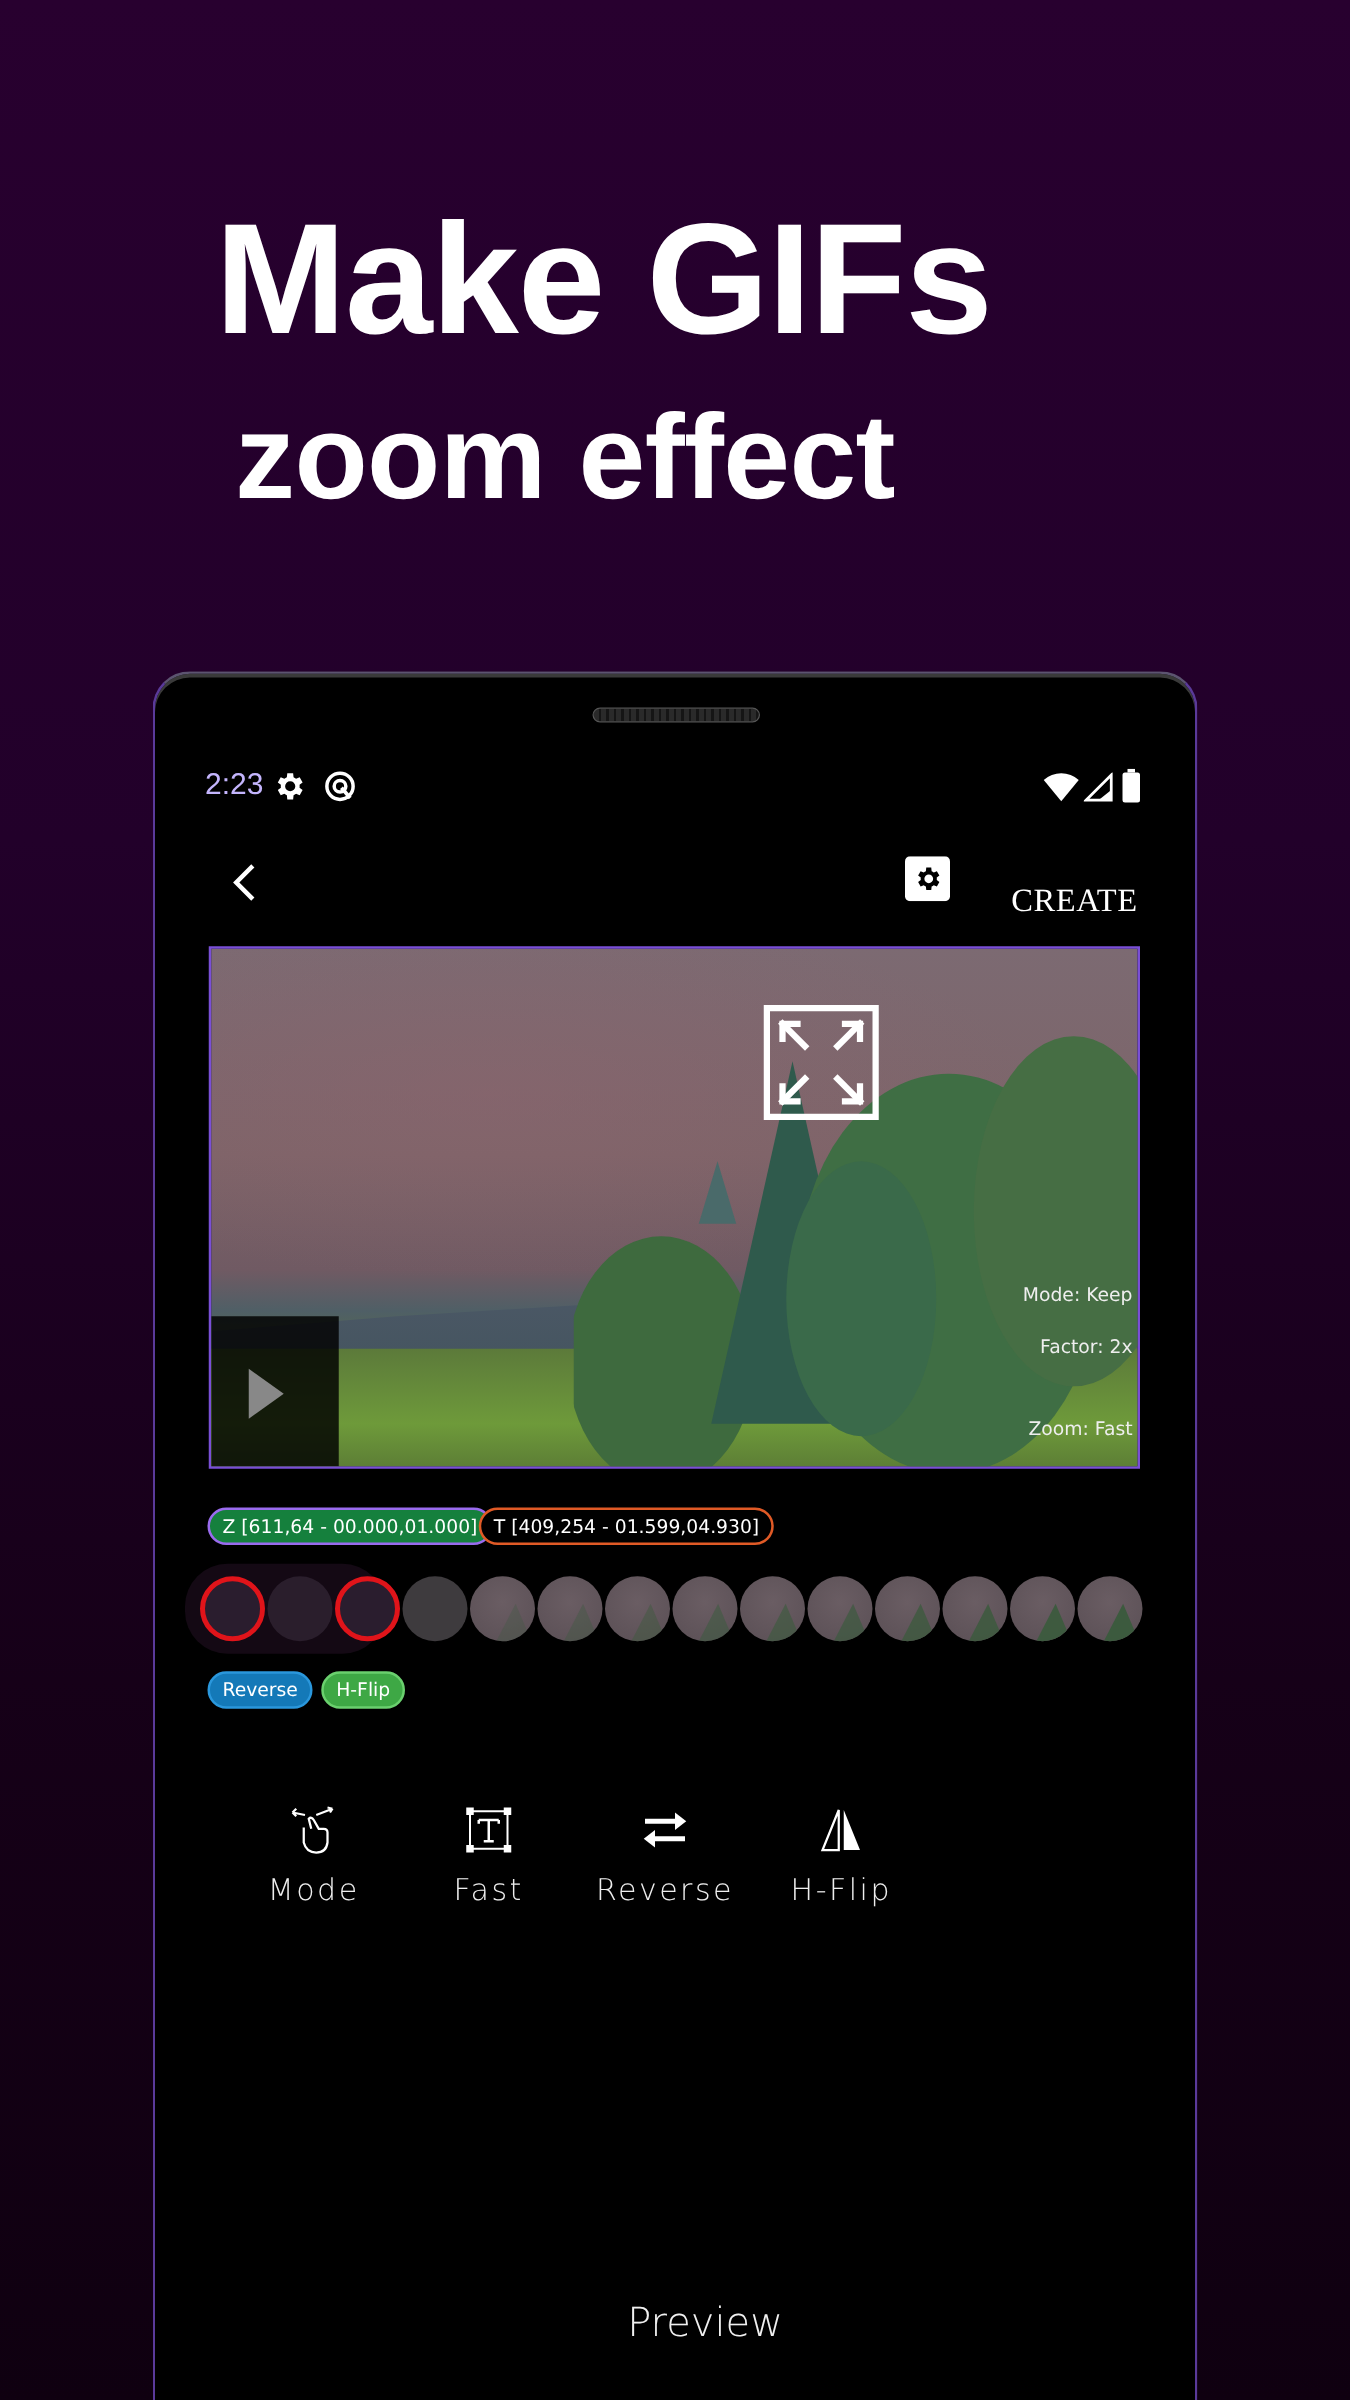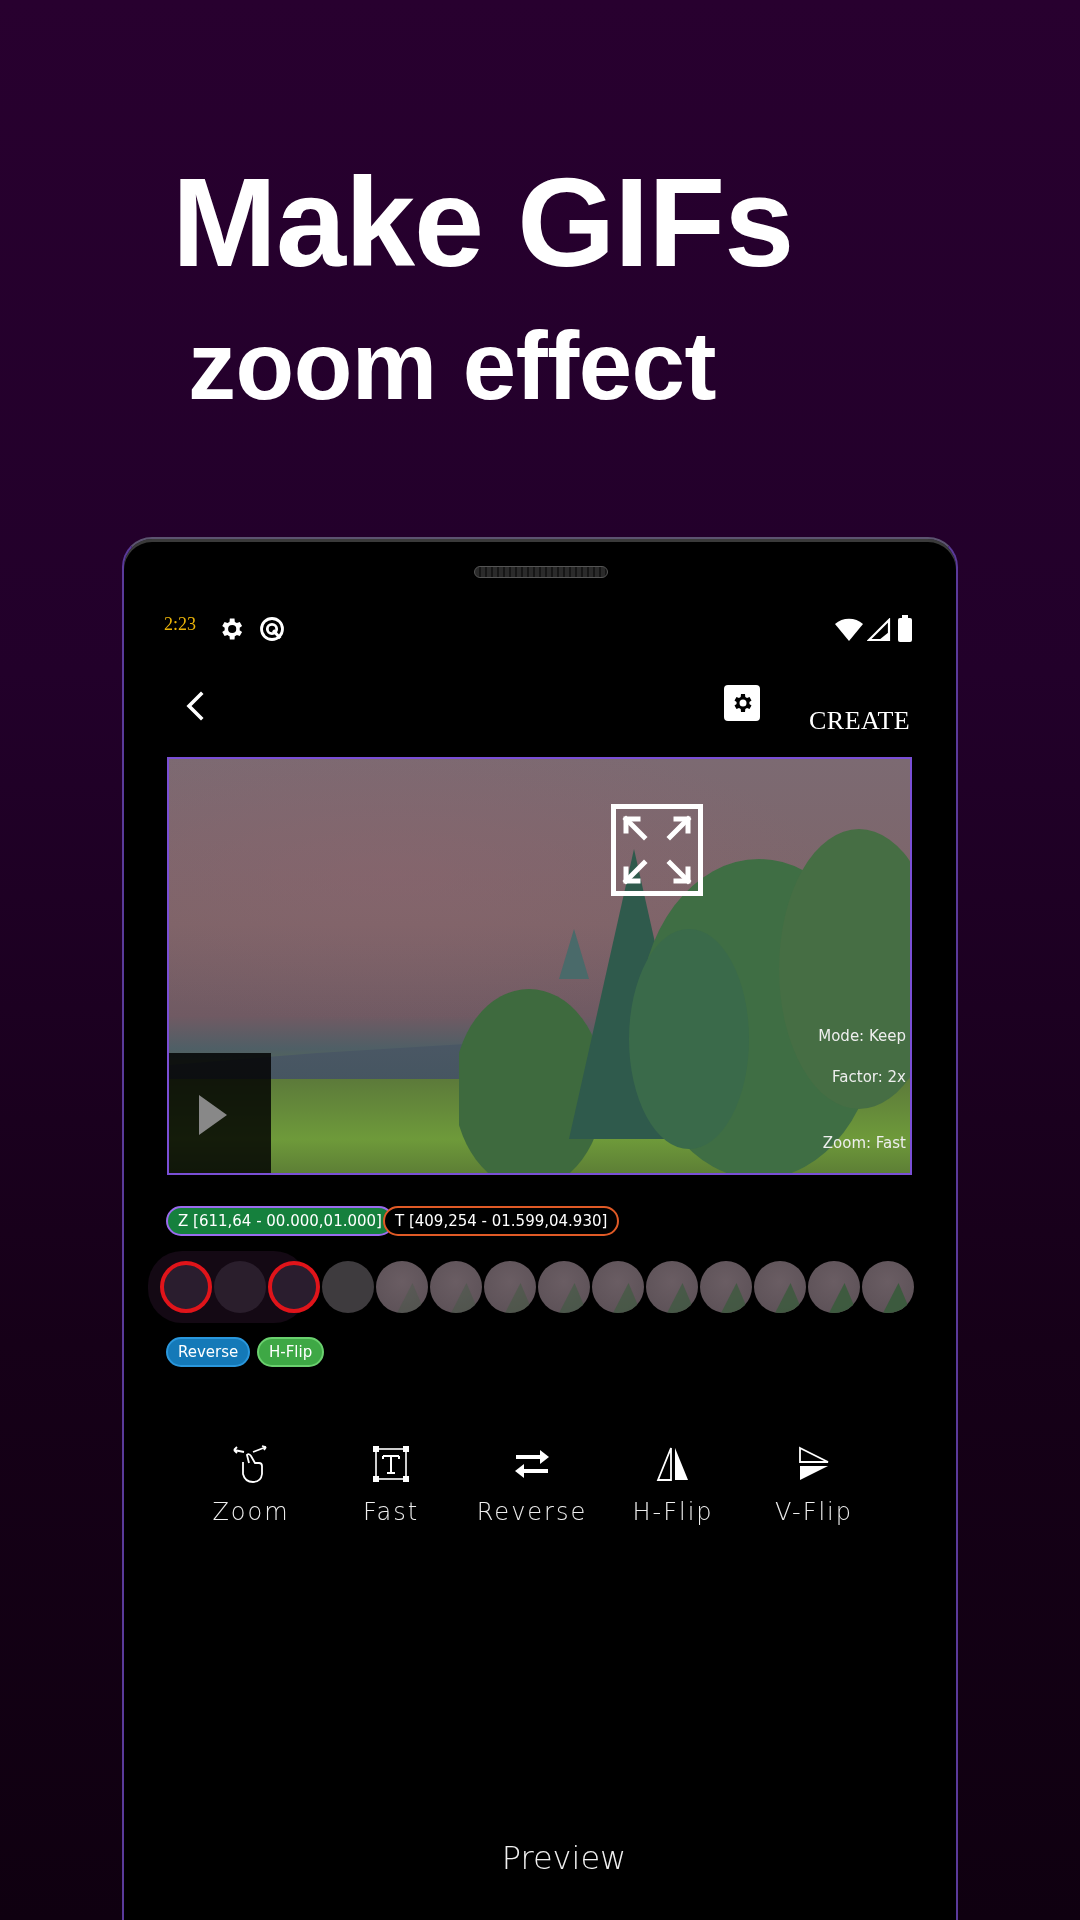--- a/index.html
+++ b/index.html
@@ -30,22 +30,22 @@
     border-top-color: #5c5470;
     box-shadow: inset 0 3px 0 #3a3a3a;
     overflow: hidden;
   }
   .notch {
     position: absolute; left: 350px; top: 27px; width: 134px; height: 12px;
     border-radius: 6px; border: 1px solid #555;
     background: repeating-linear-gradient(90deg, #2a2a2a 0 4px, #151515 4px 6px);
   }
   .status-time {
-    position: absolute; left: 40px; top: 75px; font-size: 18px; color: #eab308;
-    font-family: Liberation Serif, serif;
+    position: absolute; left: 40px; top: 75px; font-size: 24px; color: #c4b5fd;
+    font-family: Liberation Sans, sans-serif;
   }
   .sb-icon { position: absolute; }
   .toolbar-back { position: absolute; left: 50px; top: 145px; width: 44px; height: 44px; cursor: pointer; }
   .toolbar-settings { position: absolute; left: 600px; top: 146px; width: 36px; height: 36px; cursor: pointer; }
   .toolbar-create {
     position: absolute; left: 685px; top: 145px; font-size: 26px; color: #fff;
     font-family: Liberation Serif, serif; font-weight: 300; letter-spacing: 0.5px; cursor: pointer; margin-top: 22px;
   }
   .video {
     position: absolute; left: 43px; top: 218px; width: 745px; height: 418px;
@@ -234,21 +234,21 @@
   <div class="chip chip-hflip">H-Flip</div>
 
   <div class="tool" style="left:57px">
     <svg width="40" height="40" viewBox="0 0 40 40">
       <g fill="none" stroke="#fff" stroke-width="1.8">
         <path d="M12 18 L12 30 Q14 38 22 38 Q30 38 31 30 L31 22 Q31 19 28 19 L24 19 L20 12 Q18 9 16 11 L18 19"></path>
         <path d="M3 6 L13 8 M3 6 L6 3 M3 6 L6 9"></path>
         <path d="M22 8 L35 3 M35 3 L31 2 M35 3 L33 6"></path>
       </g>
     </svg>
-    <span class="tool-label">Zoom</span>
+    <span class="tool-label">Mode</span>
   </div>
   <div class="tool" style="left:197px">
     <svg width="40" height="40" viewBox="0 0 40 40">
       <rect x="5" y="5" width="30" height="30" fill="none" stroke="#fff" stroke-width="1.6"></rect>
       <rect x="2" y="2" width="6" height="6" fill="#fff"></rect>
         <rect x="32" y="2" width="6" height="6" fill="#fff"></rect>
       <rect x="2" y="32" width="6" height="6" fill="#fff"></rect>
         <rect x="32" y="32" width="6" height="6" fill="#fff"></rect>
       <path d="M12 12 L28 12 M12 12 L12 15 M28 12 L28 15 M20 12 L20 29 M16 29 L24 29" stroke="#fff" stroke-width="2" fill="none"></path>
     </svg>
@@ -263,22 +263,15 @@
     </svg>
     <span class="tool-label">Reverse</span>
   </div>
   <div class="tool" style="left:479px">
     <svg width="40" height="40" viewBox="0 0 40 40">
       <path d="M18 4 L18 36 L5 36 Z" fill="none" stroke="#fff" stroke-width="1.8"></path>
       <path d="M22 4 L22 36 L35 36 Z" fill="#fff"></path>
     </svg>
     <span class="tool-label">H-Flip</span>
   </div>
-  <div class="tool" style="left:620px">
-    <svg width="40" height="40" viewBox="0 0 40 40">
-      <path d="M6 4 L34 18 L6 18 Z" fill="none" stroke="#fff" stroke-width="1.8"></path>
-      <path d="M6 22 L34 22 L6 36 Z" fill="#fff"></path>
-    </svg>
-    <span class="tool-label">V-Flip</span>
-  </div>
 
   <div class="preview-btn">Preview</div>
 </div>
 
 </body></html>

